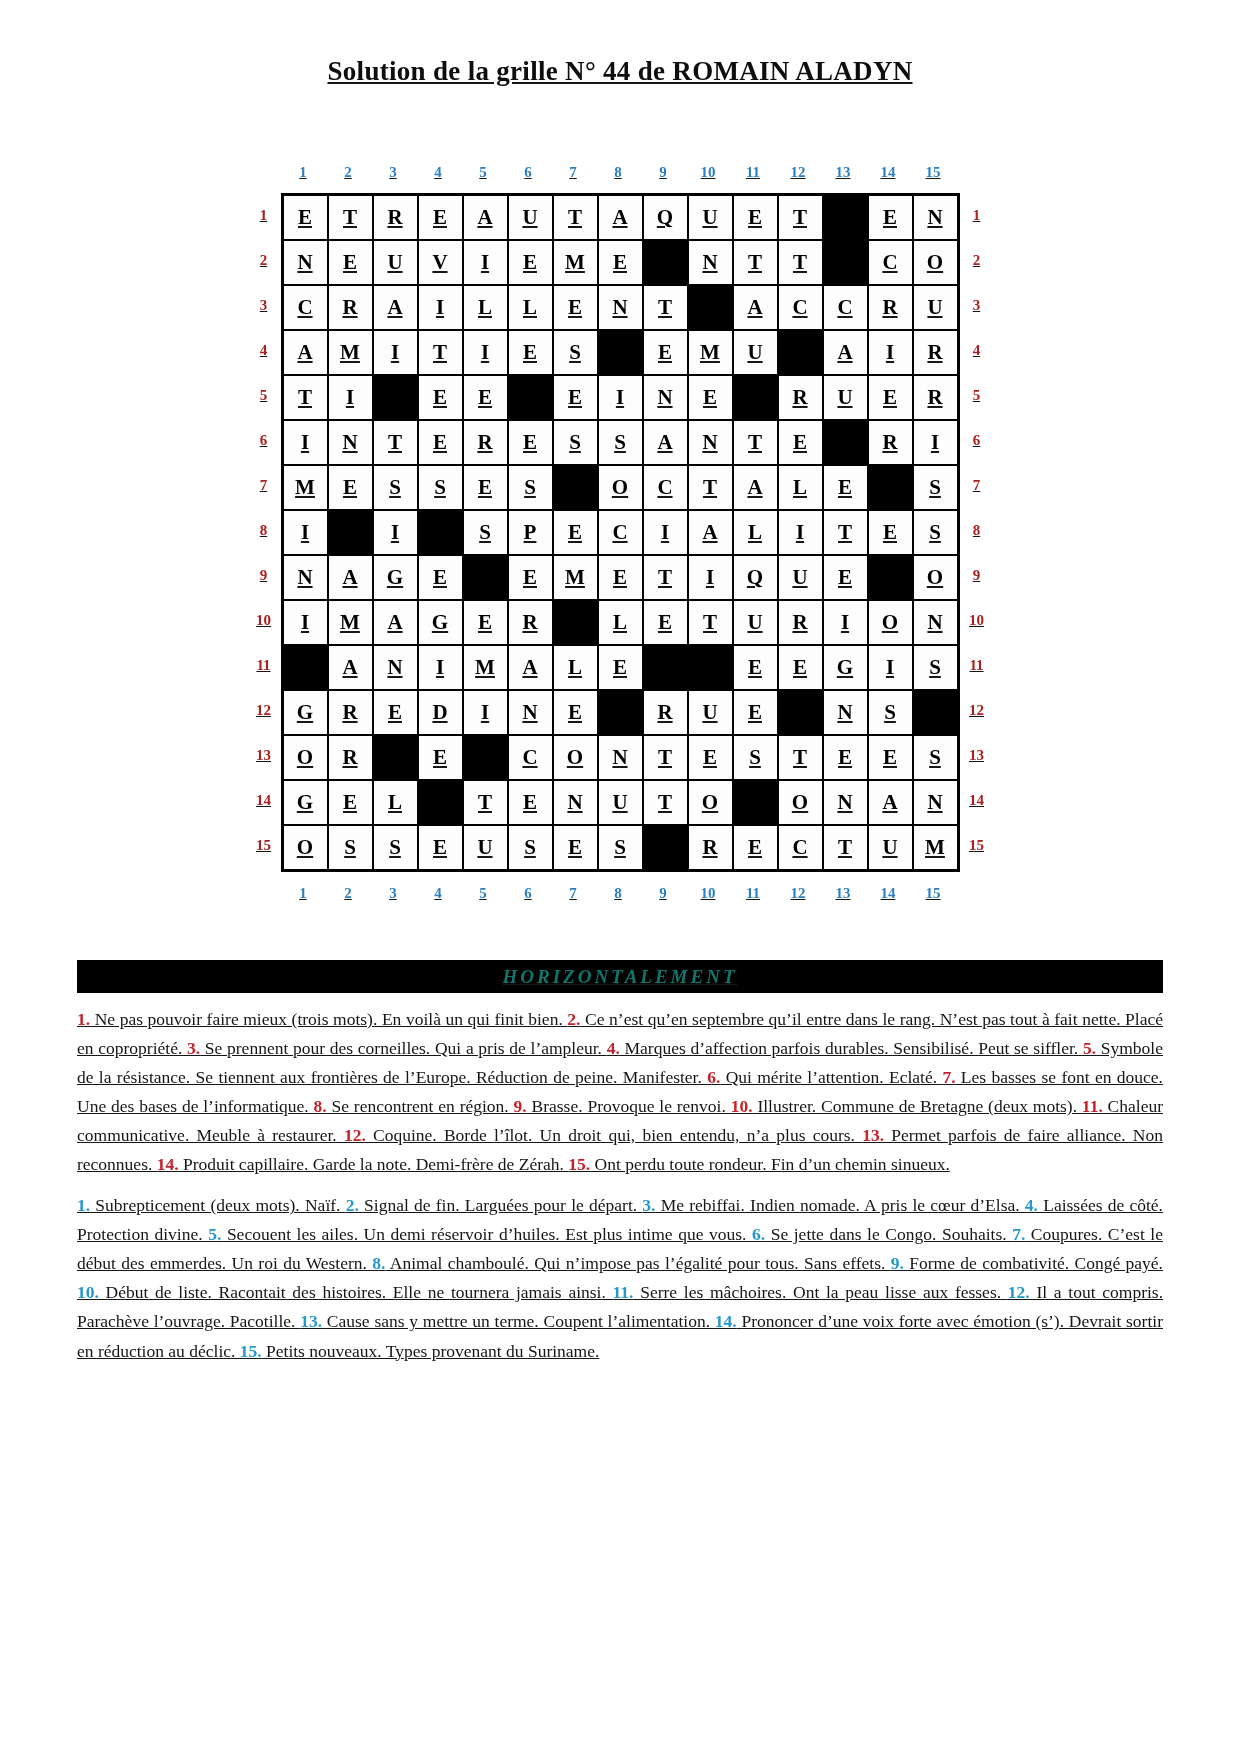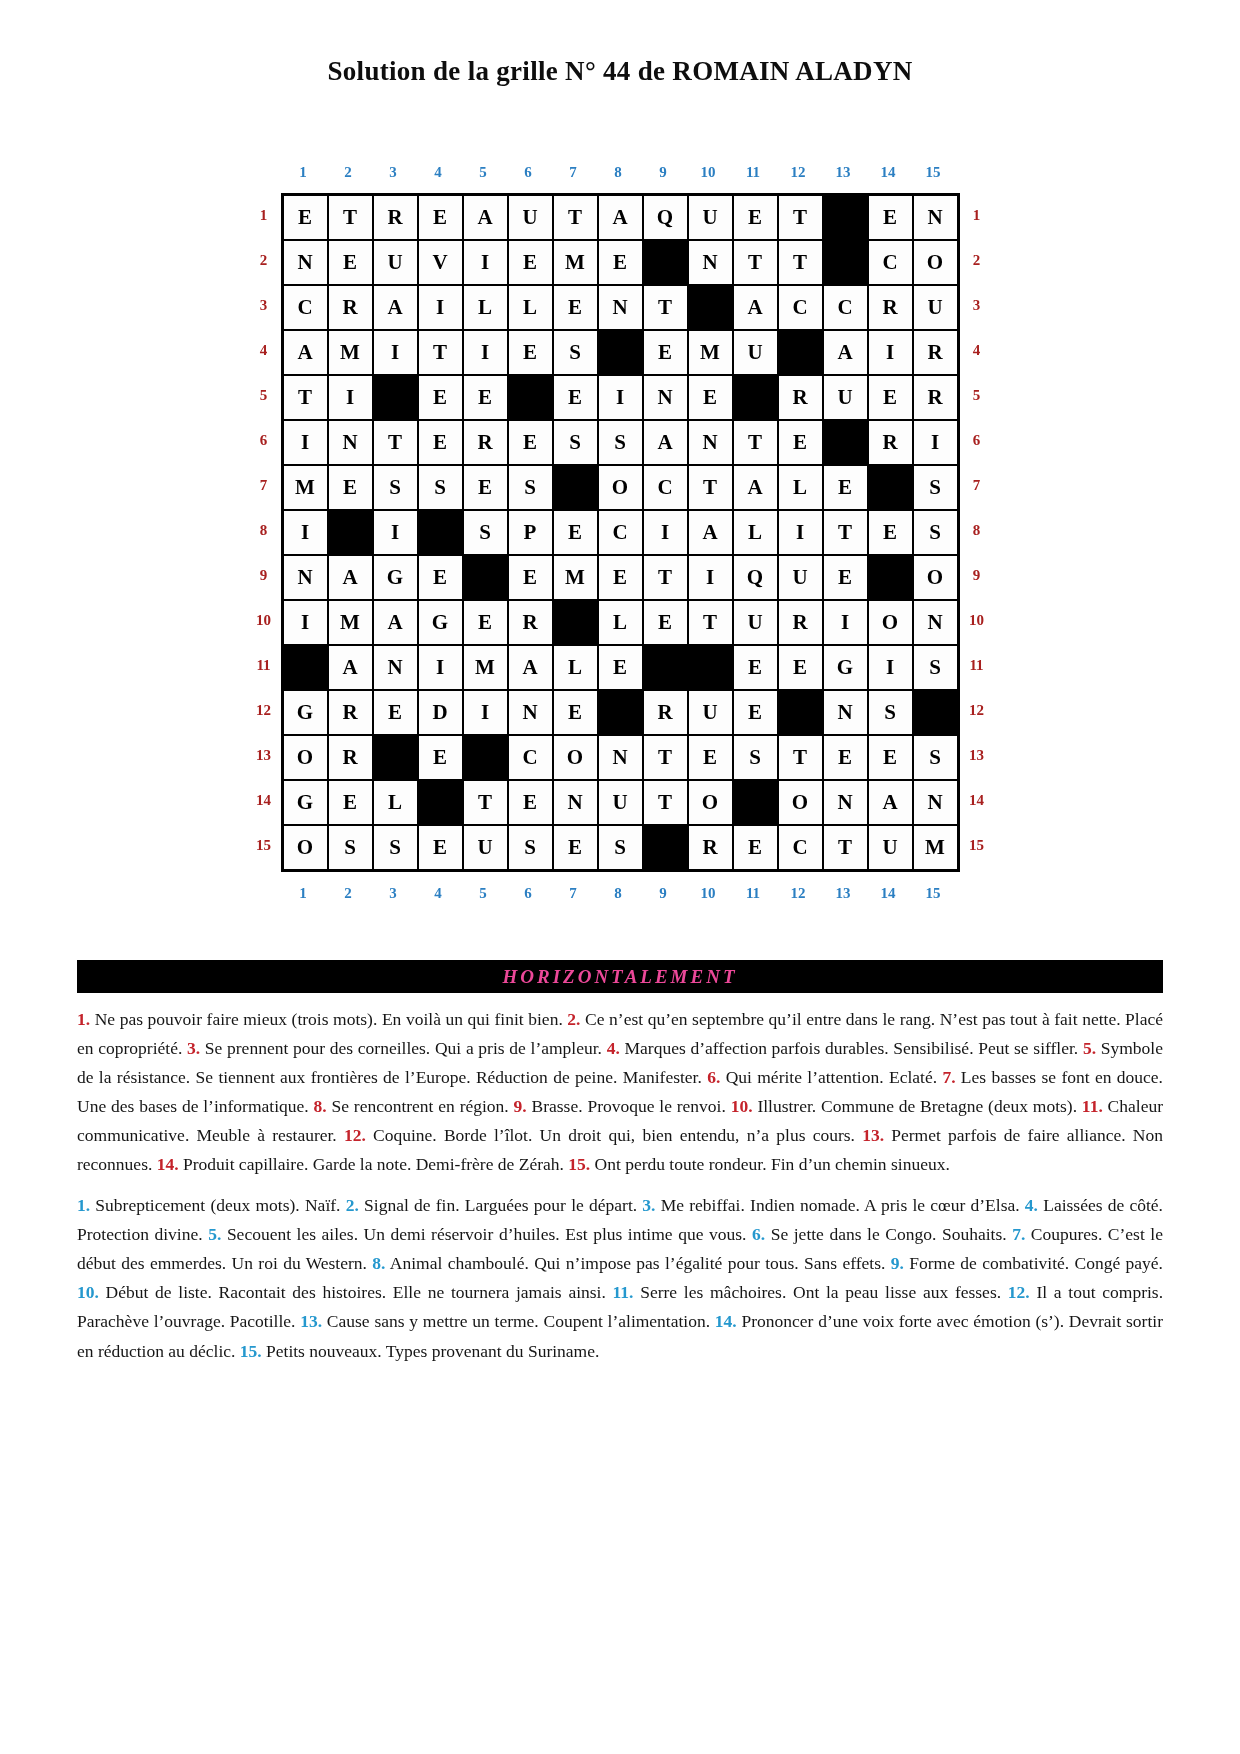--- a/index.html
+++ b/index.html
@@ -3,21 +3,21 @@
 <meta charset="utf-8">
 <style>
   html, body {
     margin: 0; padding: 0;
     background: #ffffff;
     width: 1240px; height: 1754px;
     font-family: "Liberation Serif", "DejaVu Serif", serif;
     color: #161616;
     overflow: hidden;
   }
-  .page { width: 1240px; height: 1542px; position: relative; }
+  .page { width: 1240px; height: 1542px; position: relative; text-decoration: underline; }
   .content { width: 1086px; margin: 0 auto; }
 
   h1.title {
     margin: 0; padding-top: 56px;
     text-align: center;
     font-size: 27px; font-weight: bold;
     letter-spacing: 0.3px;
     color: #0e0e0e;
   }
 
@@ -54,21 +54,21 @@
 
   
   .section-bar {
     margin-top: 56px;
     background: #000;
     height: 33px;
     display: flex; align-items: center; justify-content: center;
   }
   .section-bar.second { margin-top: 16px; }
   .section-title {
-    color: #ec4899; font-weight: bold; font-style: italic;
+    color: #0f766e; font-weight: bold; font-style: italic;
     font-size: 19px; letter-spacing: 3px;
   }
   p.clues {
     margin: 12px 0 0 0;
     text-align: justify;
     font-size: 17.5px;
     line-height: 1.66;
     color: #161616;
   }
   .clue-num { font-weight: bold; }

